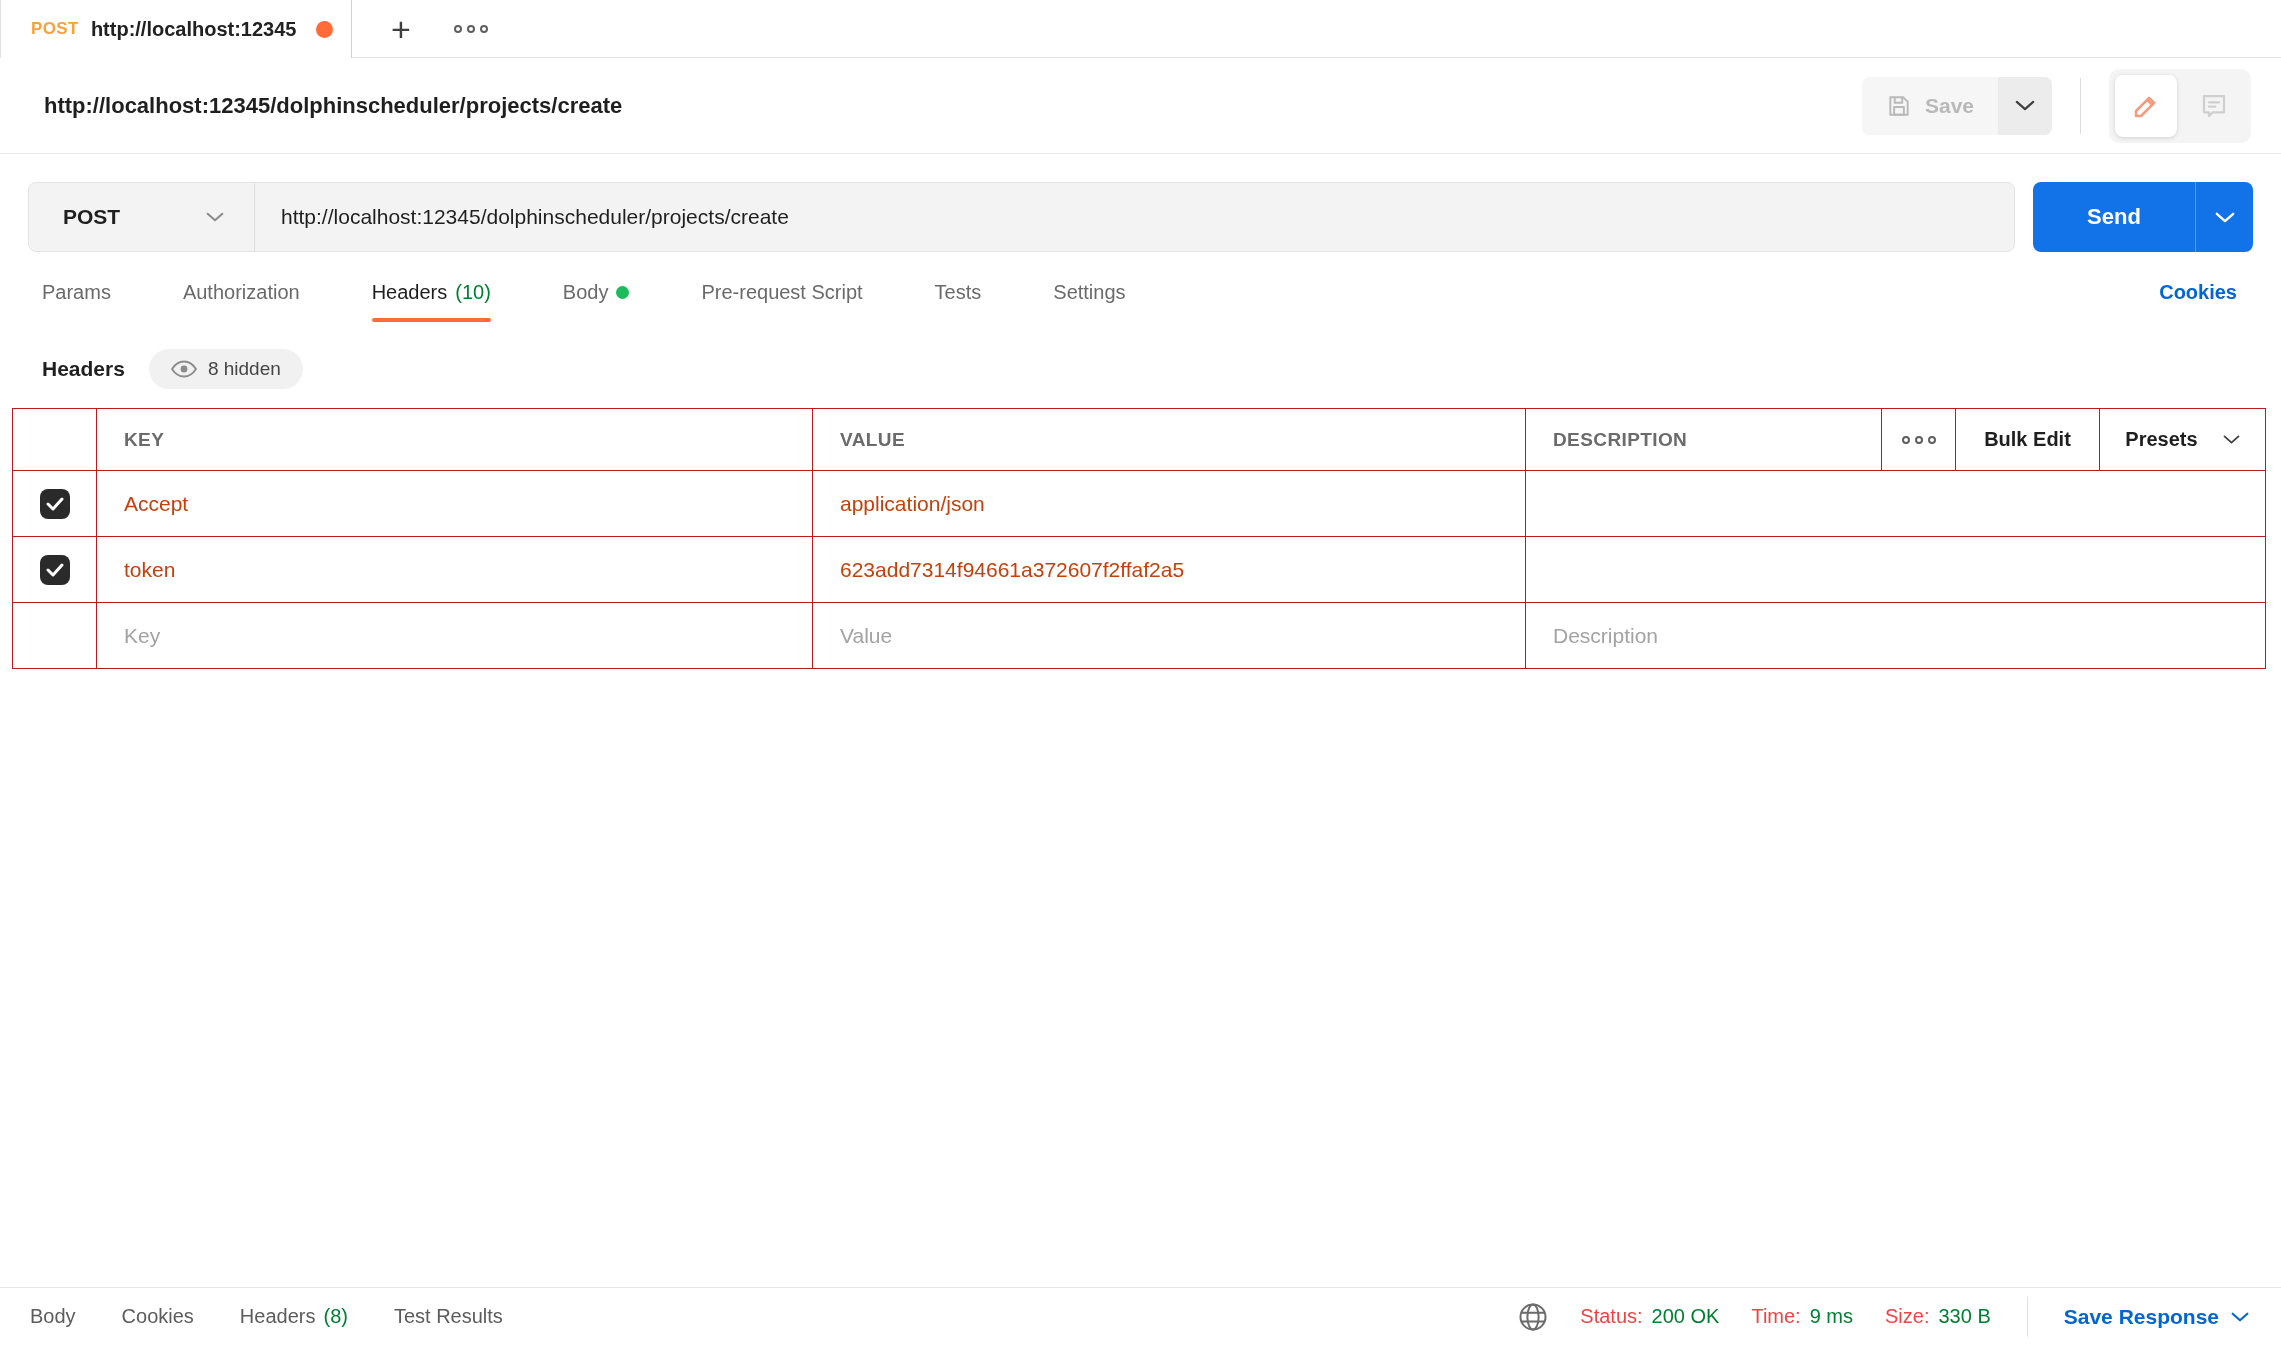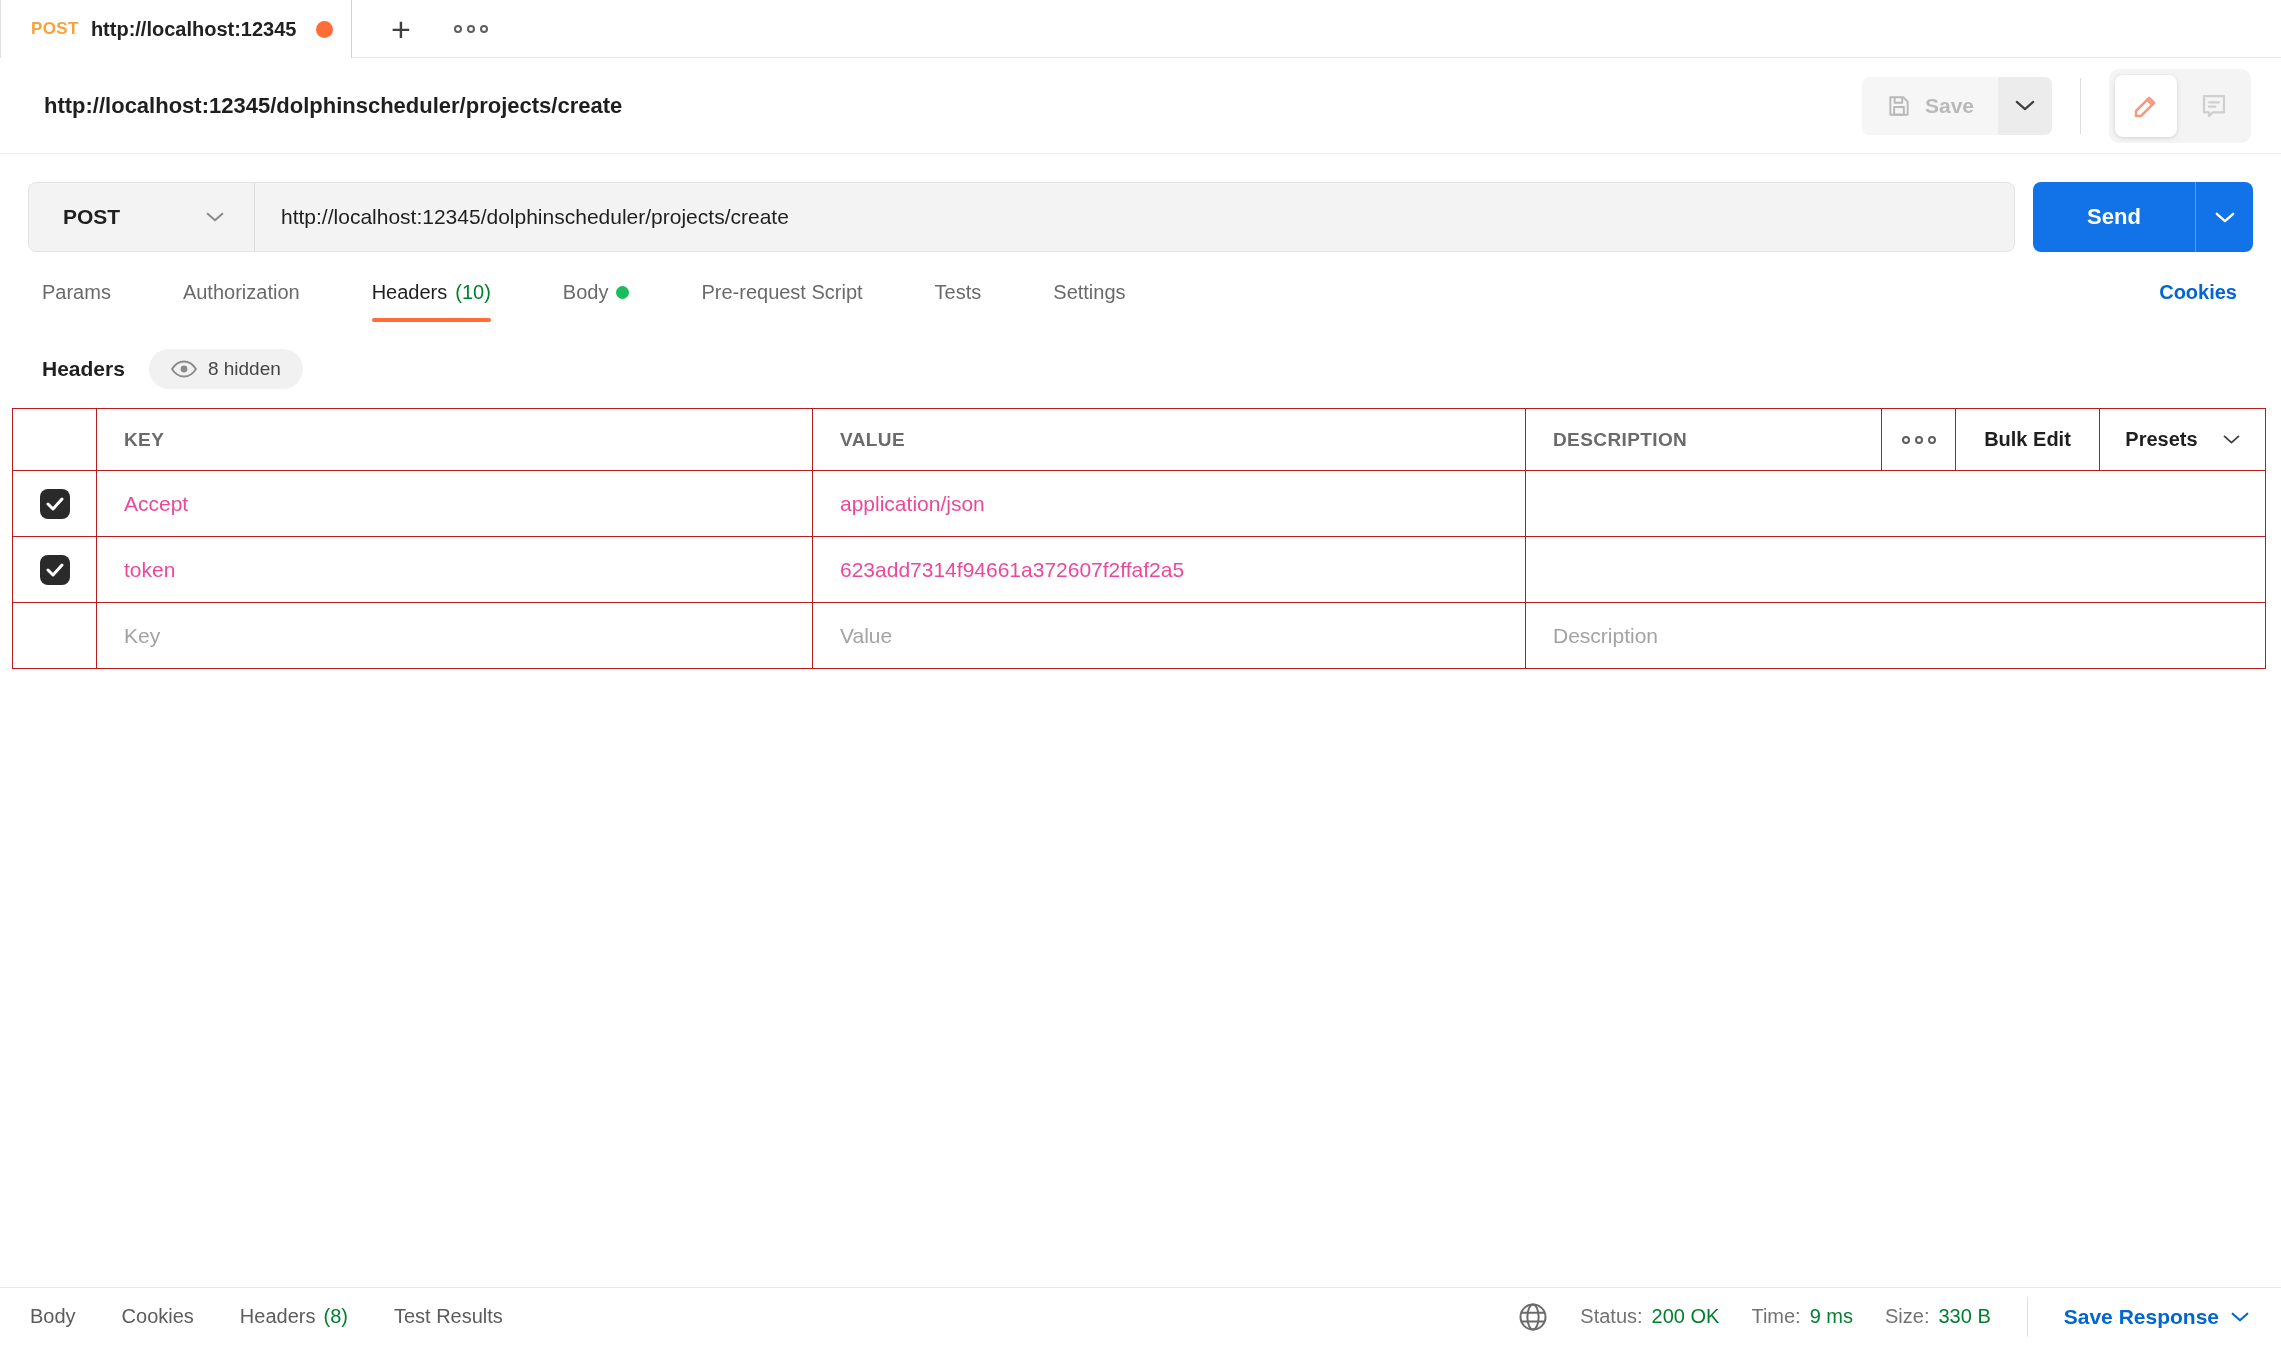--- a/index.html
+++ b/index.html
@@ -65,37 +65,37 @@
 
   
   .headers-subrow { display:flex; align-items:center; gap:24px; padding:0 42px; height:62px; margin-top:6px; }
   .sub-title { font-size:21px; font-weight:700; color:#1f1f1f; }
   .hidden-pill { display:inline-flex; align-items:center; gap:11px; background:#f1f1f1; border-radius:999px; padding:9px 22px; color:#454545; font-size:19px; }
 
   
   table.headers-table { border-collapse:collapse; table-layout:fixed; width:2253px; margin:8px 16px 0 12px; }
   .headers-table th, .headers-table td { border:1px solid #b91c1c; overflow:hidden; white-space:nowrap; }
   .headers-table th { height:62px; font-size:19px; font-weight:600; color:#6b6b6b; text-align:left; padding-left:27px; letter-spacing:.4px; }
-  .headers-table td { height:66px; font-size:21px; color:#ec4899; padding-left:27px; }
+  .headers-table td { height:66px; font-size:21px; color:#c2410c; padding-left:27px; }
   th.c-check, td.c-check { padding:0; text-align:center; }
   th.c-actions { padding:0; }
   th.c-actions .dots3 { justify-content:center; }
   th.c-bulk, th.c-presets { text-align:center; padding:0; color:#1f1f1f; font-size:20px; letter-spacing:0; }
   th.c-presets .inner { display:inline-flex; align-items:center; gap:25px; }
   .checkbox { width:30px; height:30px; border-radius:8px; background:#2a2a2a; display:inline-flex; align-items:center; justify-content:center; cursor:pointer; }
   td.placeholder { color:#a3a3a3; }
 
   
   .footer { position:absolute; left:0; right:0; bottom:0; height:58px; border-top:1px solid #e8e8e8; background:#fff; display:flex; align-items:center; padding:0 32px 0 30px; }
   .f-left { display:flex; gap:46px; font-size:20px; color:#5c5c5c; }
   .f-item { display:flex; gap:8px; cursor:pointer; }
   .f-item .count { color:var(--green,#007F31); }
   .f-right { margin-left:auto; display:flex; align-items:center; gap:32px; }
   .stat { display:flex; gap:9px; font-size:20px; }
-  .stat .lbl { color:#737373;text-align:right; }
+  .stat .lbl { color:#ef4444;text-align:right; }
   .stat .val { color:var(--green,#007F31); }
   .f-divider { width:1px; height:40px; background:#e0e0e0; margin:0 4px; }
   .save-response { color:var(--link-blue,#0265D2); font-weight:700; font-size:21px; display:flex; align-items:center; gap:12px; cursor:pointer; }
   .chev-b { stroke:var(--link-blue,#0265D2); stroke-width:2.6; fill:none; stroke-linecap:round; stroke-linejoin:round; }
 </style>
 </head>
 <body>
 
 <div class="topbar">
   <div class="open-tab">

